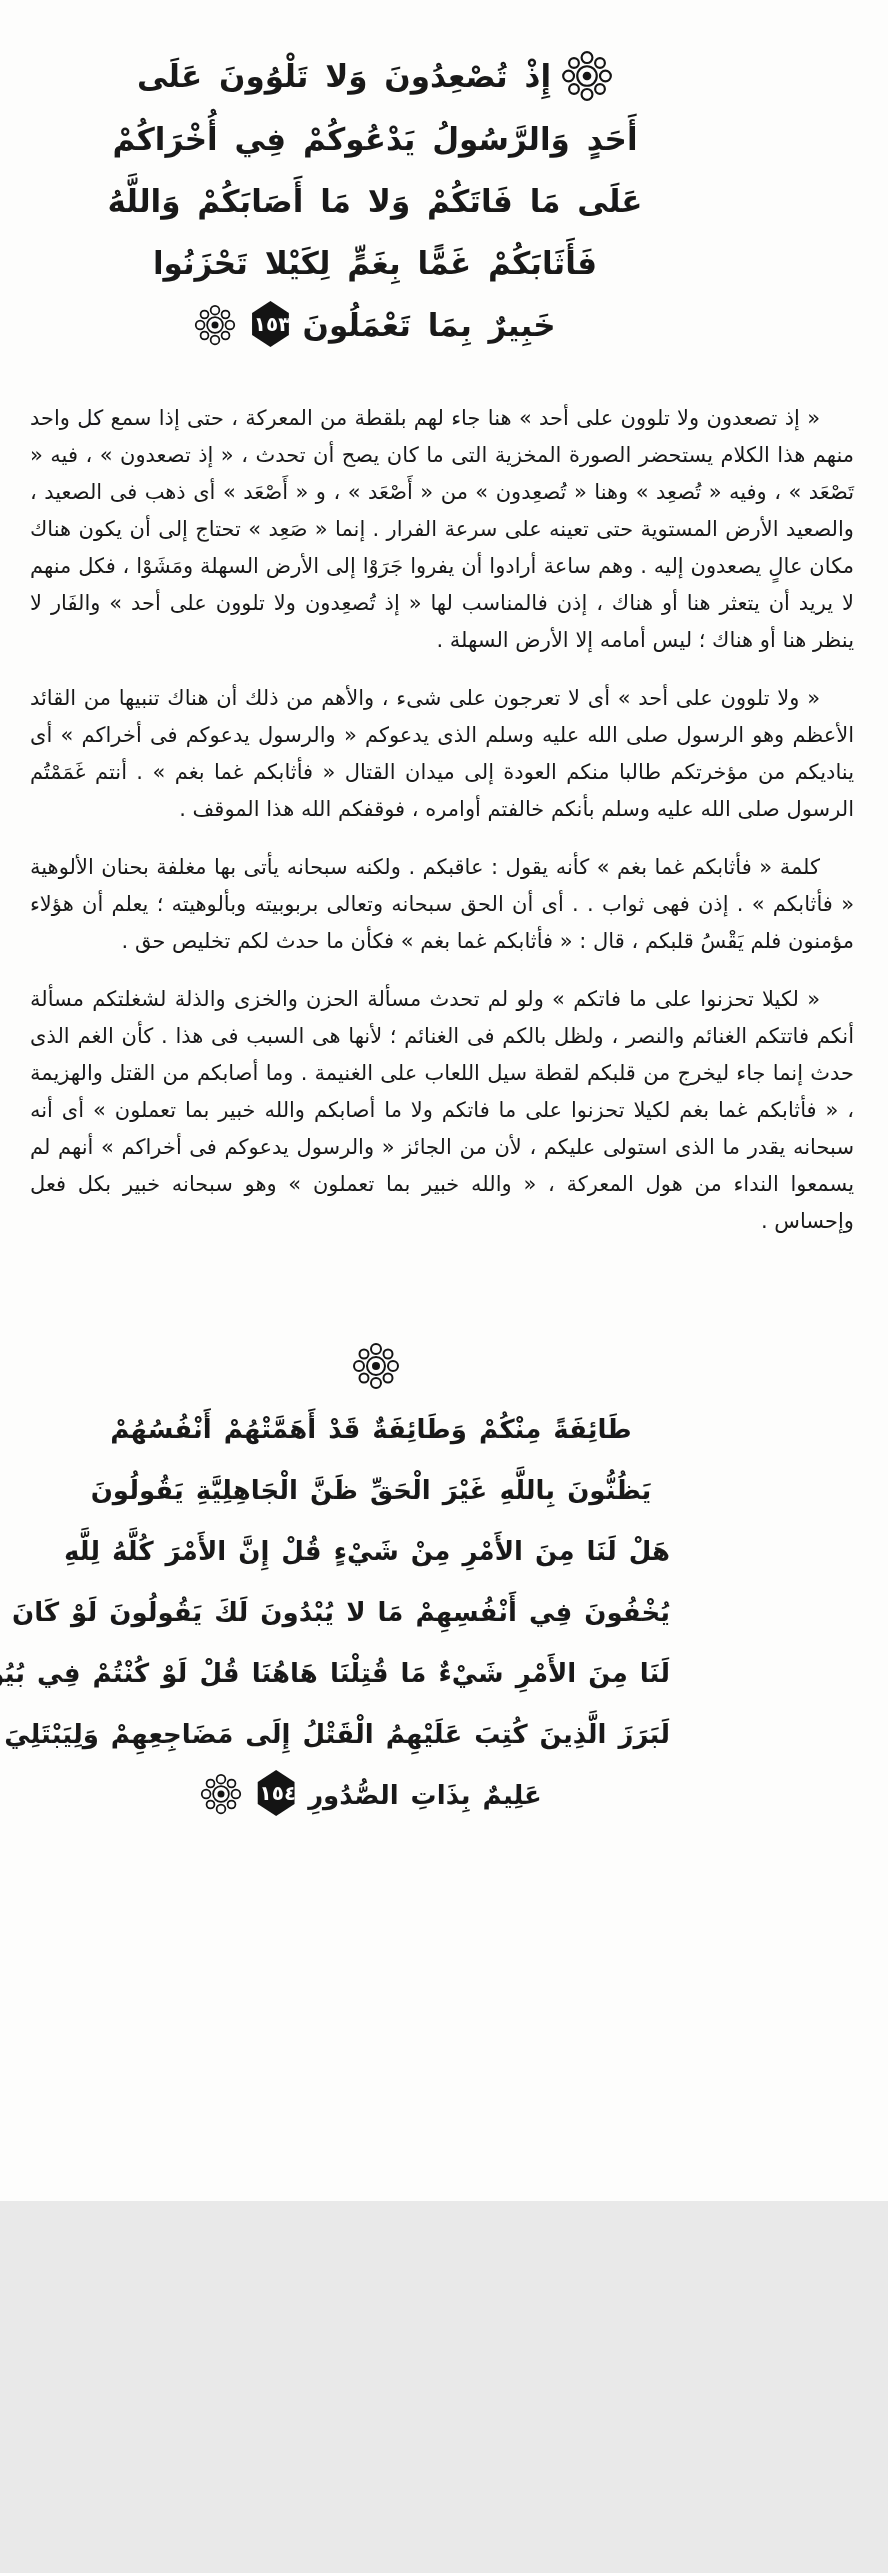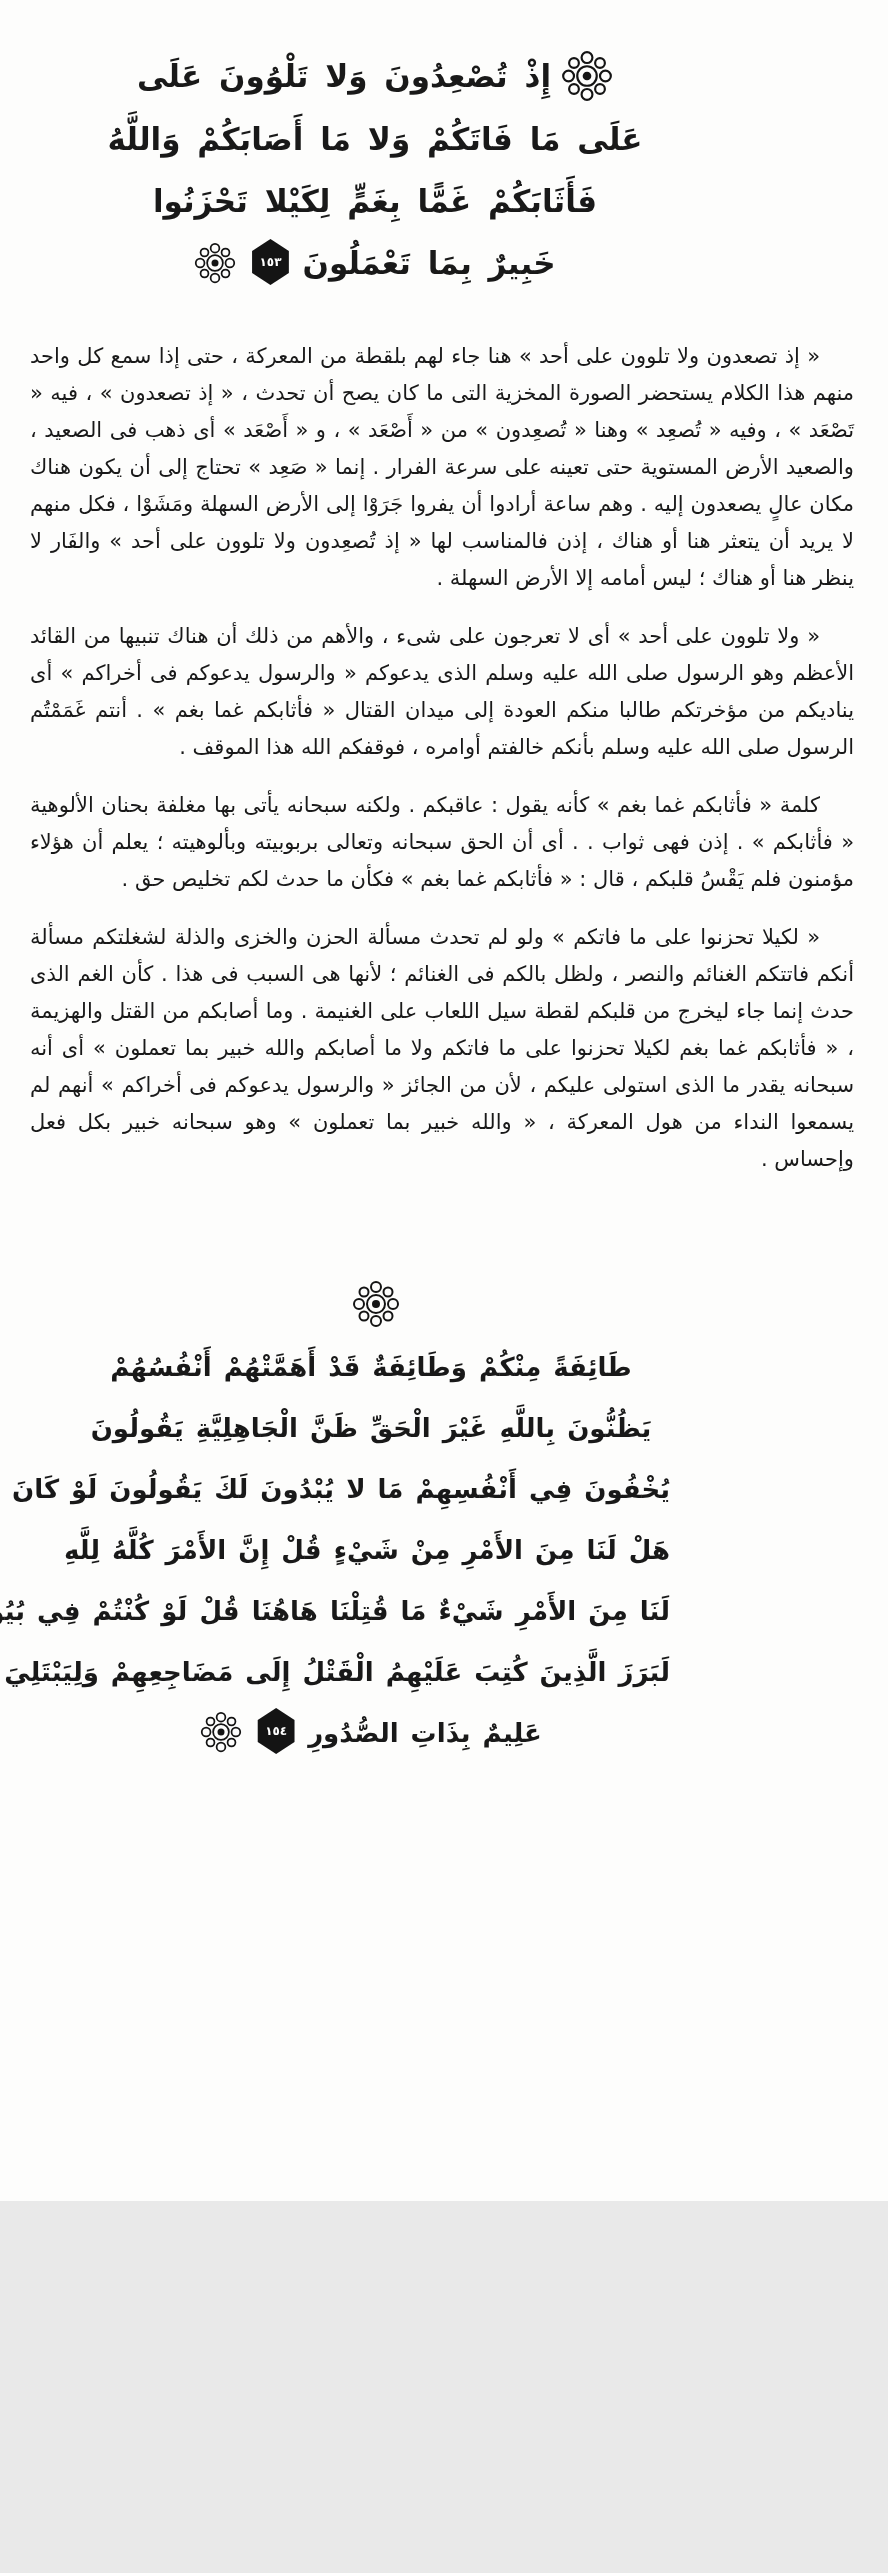--- a/index.html
+++ b/index.html
@@ -34,29 +34,29 @@
     display: inline-block;
     vertical-align: middle;
     margin: 0 0 6px 10px;
   }
   .ornament svg { display: block; }
   .rosette-end { margin: 0 8px 4px 0; }
 
   .verse-medallion {
     display: inline-flex;
     align-items: center;
-    justify-content: center;
+    justify-content: flex-start;
     vertical-align: middle;
     width: 40px;
     height: 46px;
     margin: 0 12px 6px 6px;
     background: #141414;
     clip-path: polygon(50% 0%, 96% 26%, 96% 74%, 50% 100%, 4% 74%, 4% 26%);
     color: #ffffff;
-    font-size: 12px;
+    font-size: 20px;
     font-weight: 700;
     line-height: 1;
   }
 
   
   .commentary {
     padding: 0 34px 0 30px;
     font-size: 21px;
     line-height: 37px;
     text-align: justify;
@@ -84,20 +84,21 @@
               <circle cx="41" cy="24" r="5"></circle>
             <circle cx="12" cy="12" r="4.5"></circle>
               <circle cx="36" cy="12" r="4.5"></circle>
             <circle cx="12" cy="36" r="4.5"></circle>
               <circle cx="36" cy="36" r="4.5"></circle>
           </g>
           <circle cx="24" cy="24" r="4" fill="#141414"></circle>
         </svg>
       </span><span>إِذْ تُصْعِدُونَ وَلا تَلْوُونَ عَلَى</span>
     </div>
+    <div class="q-line">أَحَدٍ وَالرَّسُولُ يَدْعُوكُمْ فِي أُخْرَاكُمْ</div>
     <div class="q-line">عَلَى مَا فَاتَكُمْ وَلا مَا أَصَابَكُمْ وَاللَّهُ</div>
     <div class="q-line">فَأَثَابَكُمْ غَمًّا بِغَمٍّ لِكَيْلا تَحْزَنُوا</div>
     <div class="q-line">
       <span>خَبِيرٌ بِمَا تَعْمَلُونَ</span><span class="verse-medallion">
           <span>١٥٣</span>
         </span><span class="ornament rosette-end">
         <svg width="42" height="42" viewBox="0 0 48 48">
           <g fill="none" stroke="#141414" stroke-width="2">
             <circle cx="24" cy="24" r="9"></circle>
             <circle cx="24" cy="7" r="5"></circle>
@@ -136,22 +137,22 @@
               <circle cx="36" cy="12" r="4.5"></circle>
             <circle cx="12" cy="36" r="4.5"></circle>
               <circle cx="36" cy="36" r="4.5"></circle>
           </g>
           <circle cx="24" cy="24" r="4" fill="#141414"></circle>
         </svg>
       </span>
     </div>
     <div class="q-line">طَائِفَةً مِنْكُمْ وَطَائِفَةٌ قَدْ أَهَمَّتْهُمْ أَنْفُسُهُمْ</div>
     <div class="q-line">يَظُنُّونَ بِاللَّهِ غَيْرَ الْحَقِّ ظَنَّ الْجَاهِلِيَّةِ يَقُولُونَ</div>
+    <div class="q-line">هَلْ لَنَا مِنَ الأَمْرِ مِنْ شَيْءٍ قُلْ إِنَّ الأَمْرَ كُلَّهُ لِلَّهِ</div>
     <div class="q-line">يُخْفُونَ فِي أَنْفُسِهِمْ مَا لا يُبْدُونَ لَكَ يَقُولُونَ لَوْ كَانَ</div>
-    <div class="q-line">هَلْ لَنَا مِنَ الأَمْرِ مِنْ شَيْءٍ قُلْ إِنَّ الأَمْرَ كُلَّهُ لِلَّهِ</div>
     <div class="q-line">لَنَا مِنَ الأَمْرِ شَيْءٌ مَا قُتِلْنَا هَاهُنَا قُلْ لَوْ كُنْتُمْ فِي بُيُوتِكُمْ</div>
     <div class="q-line">لَبَرَزَ الَّذِينَ كُتِبَ عَلَيْهِمُ الْقَتْلُ إِلَى مَضَاجِعِهِمْ وَلِيَبْتَلِيَ</div>
     <div class="q-line">
       <span>عَلِيمٌ بِذَاتِ الصُّدُورِ</span><span class="verse-medallion">
           <span>١٥٤</span>
         </span><span class="ornament rosette-end">
         <svg width="42" height="42" viewBox="0 0 48 48">
           <g fill="none" stroke="#141414" stroke-width="2">
             <circle cx="24" cy="24" r="9"></circle>
             <circle cx="24" cy="7" r="5"></circle>

